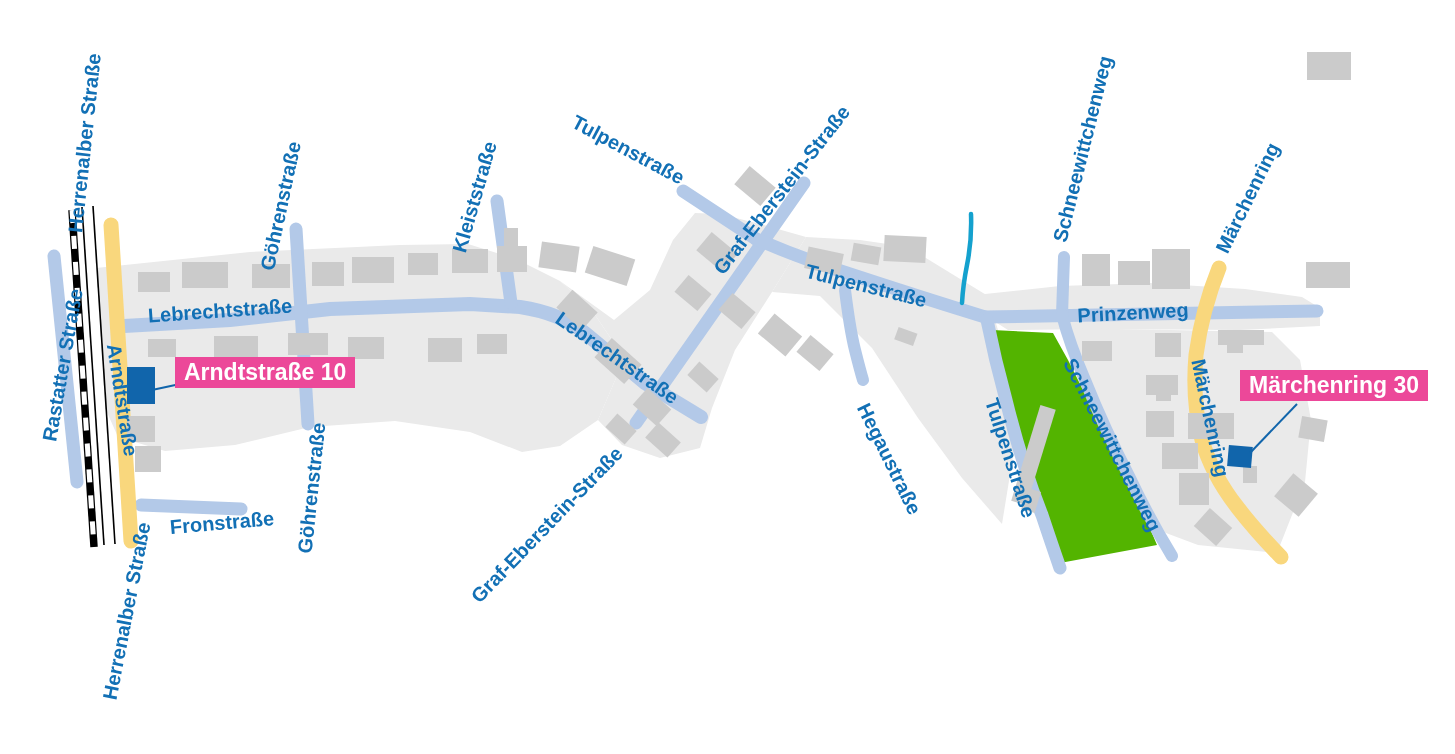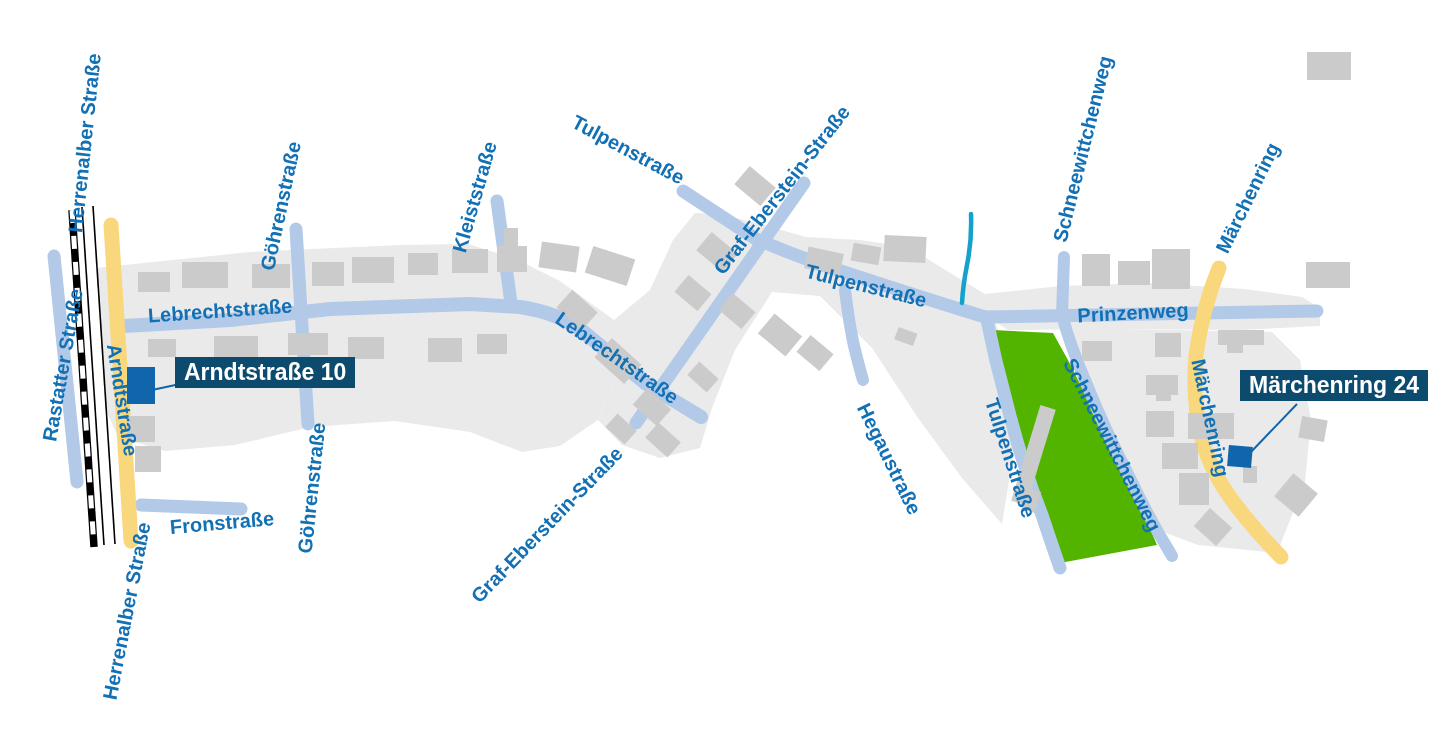--- a/index.html
+++ b/index.html
@@ -1,21 +1,21 @@
 <!DOCTYPE html>
 <html><head>
 <meta charset="utf-8">
 <style>
   html,body{margin:0;padding:0;background:#fff;}
   .map{position:relative;width:1455px;height:754px;background:#ffffff;overflow:hidden;
        font-family:"Liberation Sans",sans-serif;}
   .map svg{position:absolute;left:0;top:0;}
   .street-label{position:absolute;color:#1270b5;font-weight:700;font-size:20px;
        white-space:nowrap;transform-origin:center center;pointer-events:none;}
-  .addr-box{position:absolute;background:#0c4a6e;color:#ffffff;font-weight:700;
+  .addr-box{position:absolute;background:#ec4899;color:#ffffff;font-weight:700;
        font-size:23px;line-height:29px;padding:1px 9px;white-space:nowrap;}
 </style>
 </head>
 <body>
 
 <div class="map">
 
 <svg width="1455" height="754" viewBox="0 0 1455 754">
 
   <g fill="#eaeaea" stroke="none">
@@ -145,15 +145,15 @@
 <div class="street-label" style="left:866px;top:286px;transform:translate(-50%,-50%) rotate(14deg);">Tulpenstraße</div>
 <div class="street-label" style="left:889px;top:459px;transform:translate(-50%,-50%) rotate(64deg);">Hegaustraße</div>
 <div class="street-label" style="left:1010px;top:458px;transform:translate(-50%,-50%) rotate(72deg);">Tulpenstraße</div>
 <div class="street-label" style="left:1133px;top:313px;transform:translate(-50%,-50%) rotate(-3deg);">Prinzenweg</div>
 <div class="street-label" style="left:1083px;top:149px;transform:translate(-50%,-50%) rotate(-76deg);">Schneewittchenweg</div>
 <div class="street-label" style="left:1112px;top:445px;transform:translate(-50%,-50%) rotate(63deg);">Schneewittchenweg</div>
 <div class="street-label" style="left:1248px;top:198px;transform:translate(-50%,-50%) rotate(-64deg);">Märchenring</div>
 <div class="street-label" style="left:1210px;top:418px;transform:translate(-50%,-50%) rotate(78deg);">Märchenring</div>
 
 <div class="addr-box" style="left:175px;top:357px;">Arndtstraße 10</div>
-<div class="addr-box" style="left:1240px;top:370px;">Märchenring 24</div>
+<div class="addr-box" style="left:1240px;top:370px;">Märchenring 30</div>
 
 </div>
 
 </body></html>

